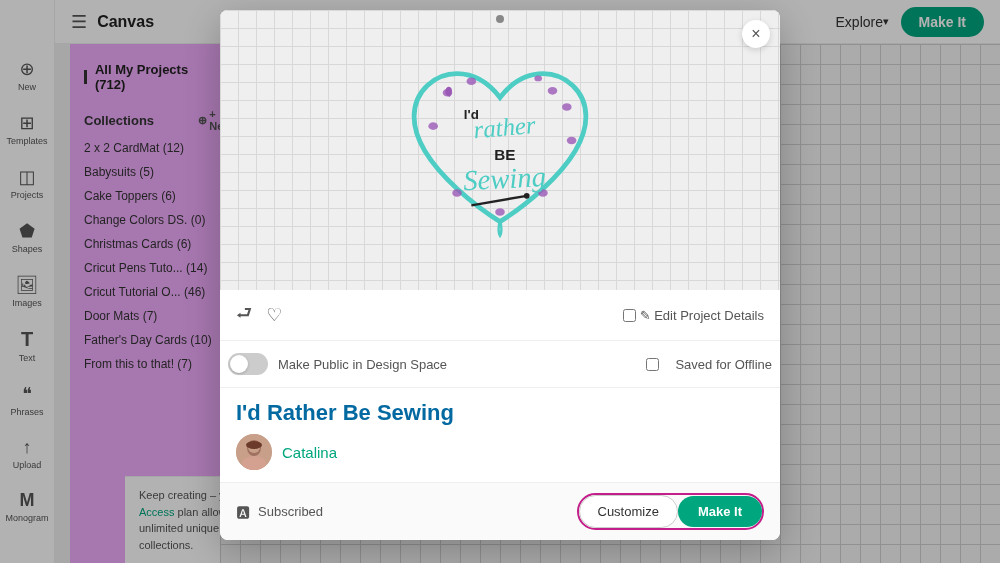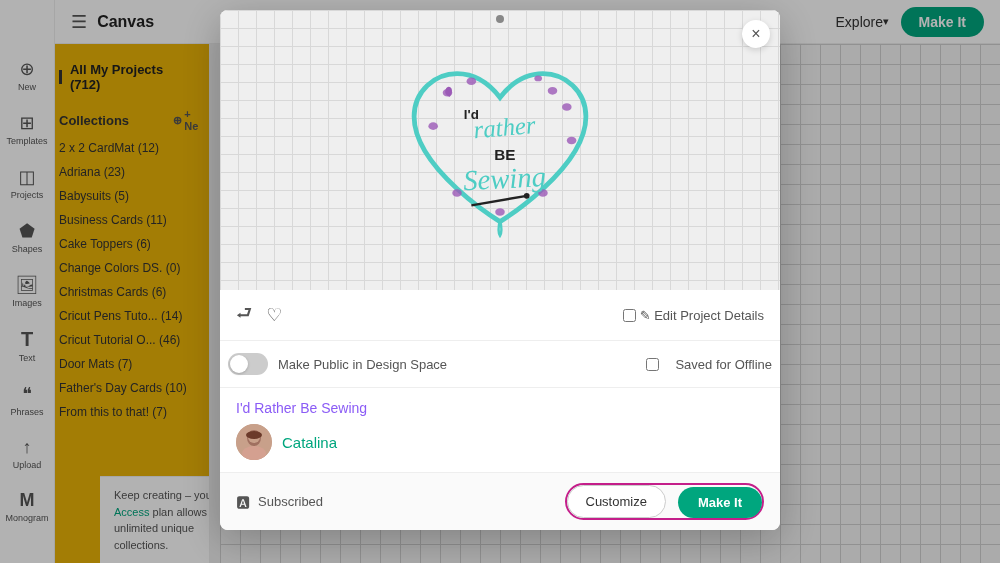--- a/index.html
+++ b/index.html
@@ -28,25 +28,25 @@
       padding: 8px 4px;
       cursor: pointer;
       border-radius: 6px;
       width: 50px;
     }
     .icon-nav-item .icon { font-size: 18px; color: #555; }
     .icon-nav-item .label { font-size: 9px; color: #555; text-align: center; }
 
     .main-sidebar {
       position: absolute;
-      left: 45px;
+      left: 70px;
       top: 44px;
       width: 165px;
       height: 519px;
-      background: #eab308;
+      background: #f0abfc;
       border-right: 1px solid #eee;
       overflow-y: auto;
       padding: 10px 0;
     }
     .sidebar-all-projects {
       padding: 8px 14px;
       font-size: 13px;
       font-weight: 600;
       color: #222;
       cursor: pointer;
@@ -244,23 +244,23 @@
       background: #fff;
       border-radius: 50%;
       position: absolute;
       top: 2px; left: 2px;
       box-shadow: 0 1px 3px rgba(0,0,0,0.2);
     }
     .toggle-label { font-size: 13px; color: #555; }
     .offline-check { display: flex; align-items: center; gap: 16px; font-size: 13px; color: #555; }
     .modal-title {
       padding: 12px 16px 4px;
-      font-size: 14px;
-      font-weight: 400;
-      color: #8b5cf6;
+      font-size: 22px;
+      font-weight: 700;
+      color: #0369a1;
     }
     .modal-author {
       display: flex;
       align-items: center;
       gap: 10px;
       padding: 4px 16px 12px;
     }
     .author-avatar {
       width: 36px; height: 36px;
       border-radius: 50%;
@@ -309,22 +309,22 @@
       border-radius: 20px;
       padding: 8px 20px;
       font-size: 13px;
       font-weight: 600;
       cursor: pointer;
     }
     .footer-highlight-border {
       border: 2px solid #c41e8a;
       border-radius: 24px;
       display: flex;
-      align-items: flex-end;
-      gap: 12px;
+      align-items: center;
+      gap: 0;
       overflow: visible;
       position: relative;
     }
   </style>
 </head>
 <body>
 
 <div class="icon-nav">
   <div class="icon-nav-item">
     <span class="icon">⊕</span>
@@ -384,23 +384,21 @@
     <span>All My Projects (712)</span>
   </div>
   <div class="collections-header">
     <span>Collections</span>
     <span class="new-btn">
       <span>⊕</span>
       <span>+ Ne</span>
     </span>
   </div>
   <div class="collection-item"><span>2 x 2 CardMat (12)</span></div>
-  <div class="collection-item"><span>Adriana (23)</span></div>
   <div class="collection-item"><span>Babysuits (5)</span></div>
-  <div class="collection-item"><span>Business Cards (11)</span></div>
   <div class="collection-item"><span>Cake Toppers (6)</span></div>
   <div class="collection-item"><span>Change Colors DS. (0)</span></div>
   <div class="collection-item"><span>Christmas Cards (6)</span></div>
   <div class="collection-item"><span>Cricut Pens Tuto... (14)</span></div>
   <div class="collection-item"><span>Cricut Tutorial O... (46)</span></div>
   <div class="collection-item"><span>Door Mats (7)</span></div>
   <div class="collection-item"><span>Father's Day Cards (10)</span></div>
   <div class="collection-item"><span>From this to that! (7)</span></div>
 
   <div class="sidebar-footer">

